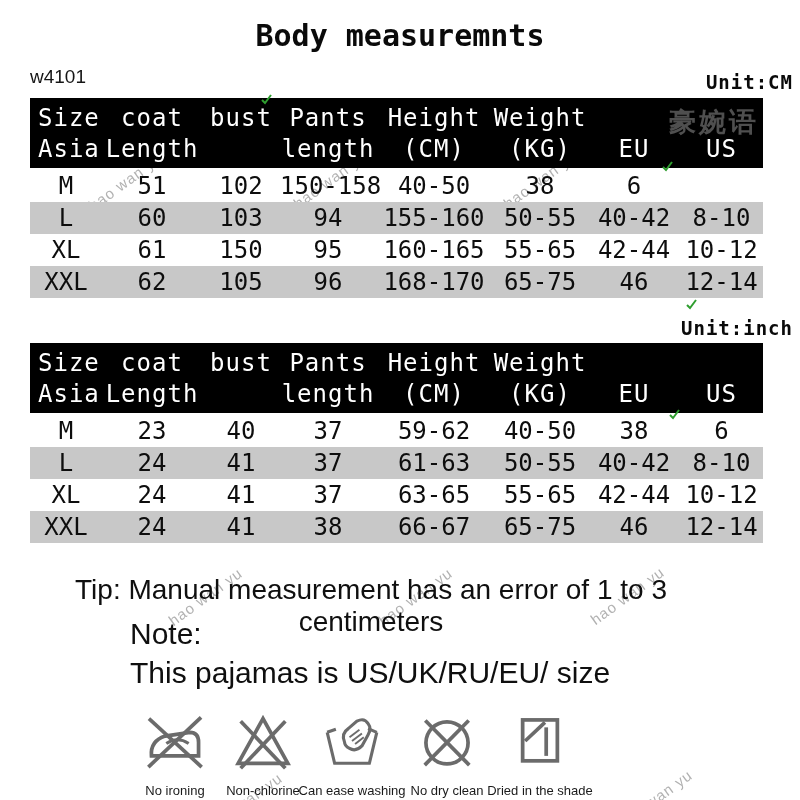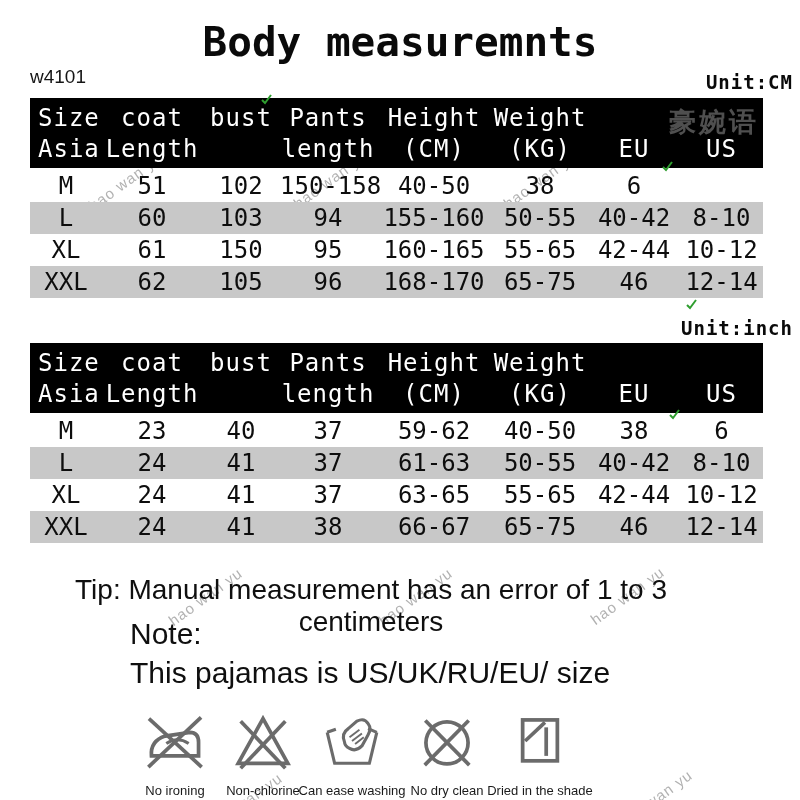--- a/index.html
+++ b/index.html
@@ -3,21 +3,21 @@
 <meta charset="utf-8">
 <style>
   html,body { margin:0; padding:0; background:#fff; }
   .page {
     position:relative; width:800px; height:800px; background:#ffffff;
     overflow:hidden; font-family:"Liberation Sans", sans-serif; color:#111;
   }
   
   .title {
     position:absolute; top:18px; left:0; width:800px; text-align:center;
-    font-family:"DejaVu Sans Mono", monospace; font-weight:bold; font-size:41px;
+    font-family:"DejaVu Sans Mono", monospace; font-weight:bold; font-size:30px;
     color:#0a0a0a; letter-spacing:0px;
   }
   .sku { position:absolute; top:66px; left:30px; font-size:19px; color:#151515; }
   .unit {
     position:absolute; right:7px; font-family:"DejaVu Sans Mono", monospace;
     font-weight:bold; font-size:19px; letter-spacing:1px; color:#0a0a0a;
   }
   .unit-cm { top:71px; }
   .unit-inch { top:317px; }
   

